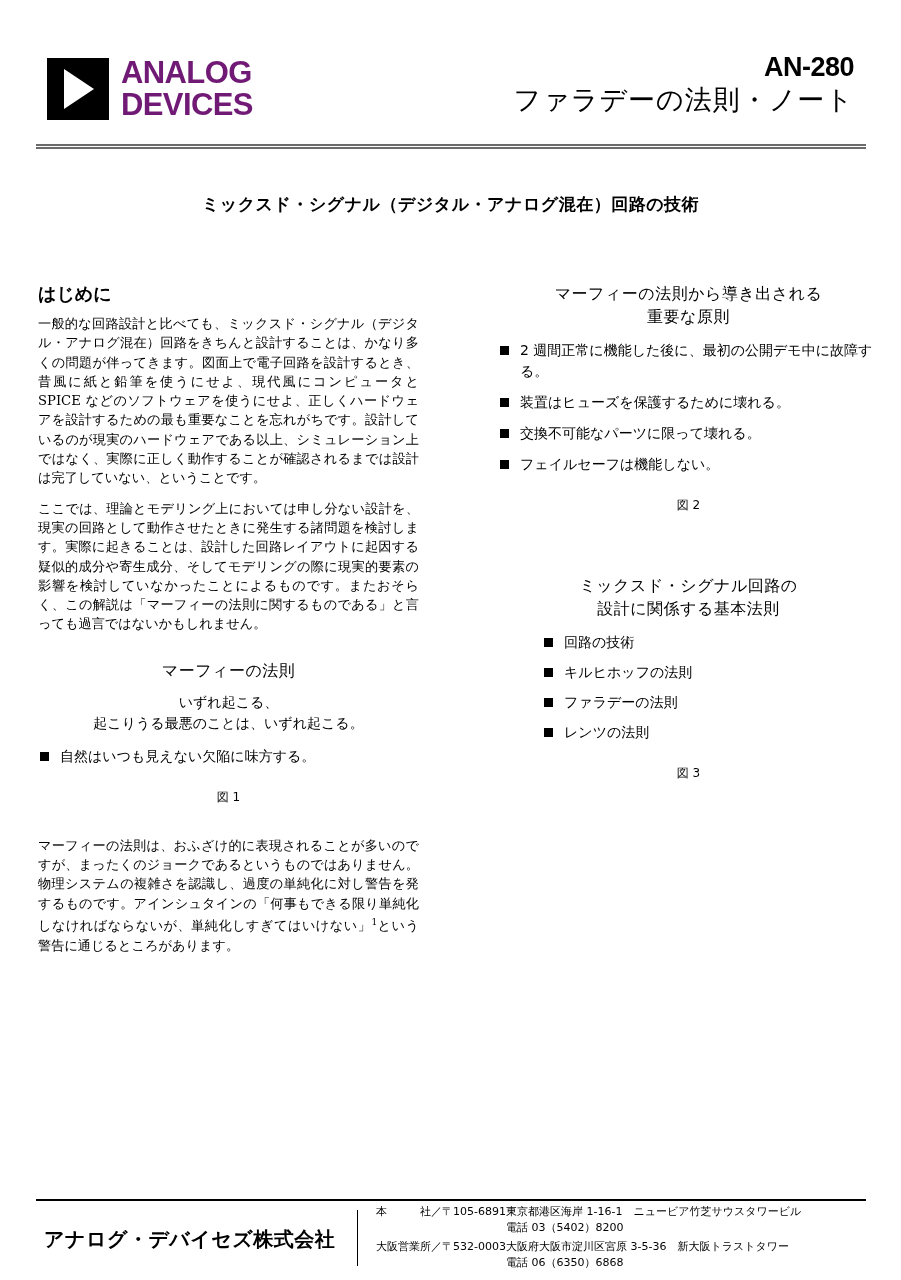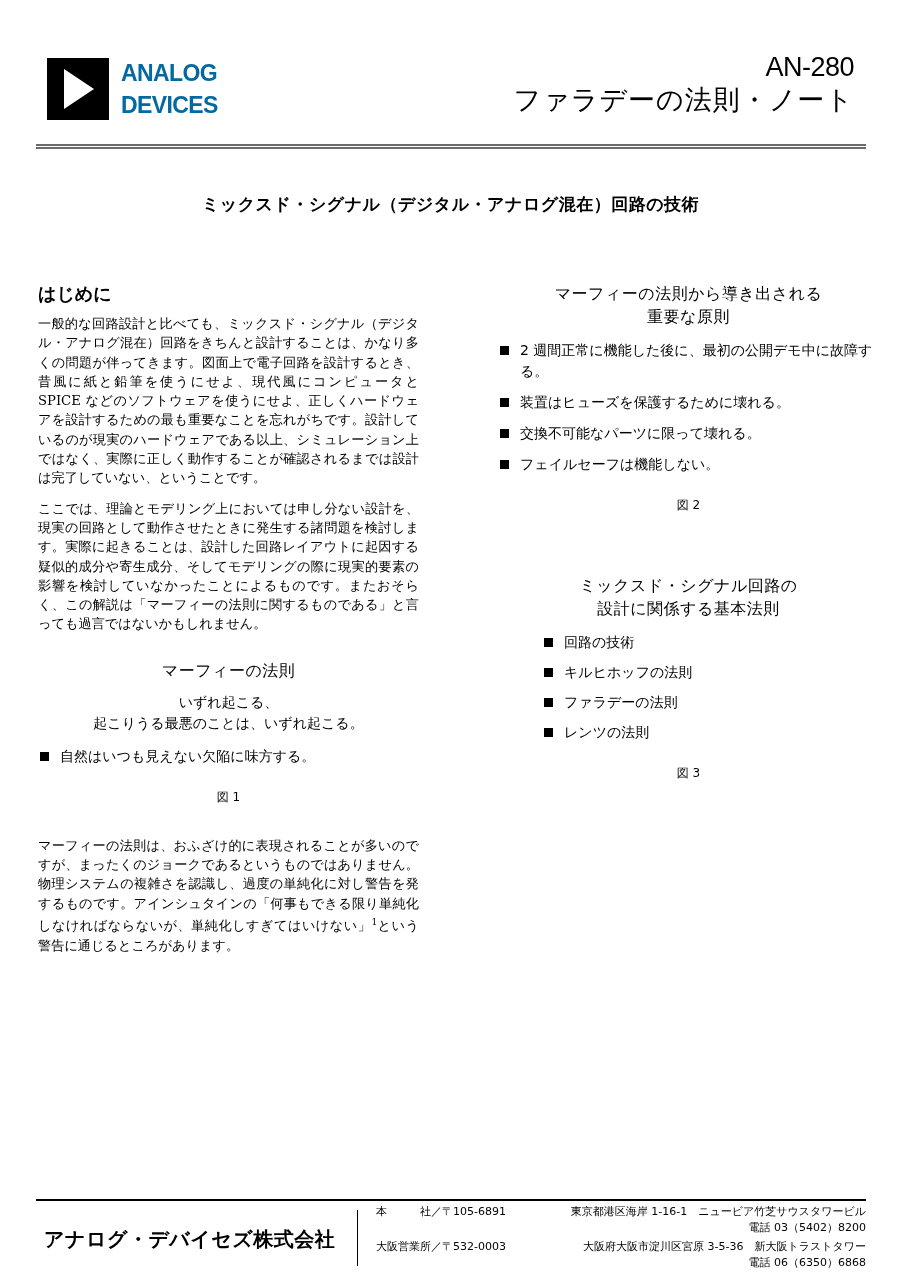--- a/index.html
+++ b/index.html
@@ -53,36 +53,36 @@
     width: 0;
     height: 0;
     border-left: 30px solid #fff;
     border-top: 20px solid transparent;
     border-bottom: 20px solid transparent;
   }
   .logo-words {
     margin-left: 12px;
     font-family: "Liberation Sans", sans-serif;
     font-weight: bold;
-    font-size: 23px;
+    font-size: 31px;
     line-height: 32px;
     letter-spacing: -0.6px;
-    color: #0369a1;
+    color: #701a75;
   }
   .logo-words div { white-space: nowrap; }
 
   .header-right {
     position: absolute;
     right: 0;
     top: 0;
     text-align: right;
   }
   .an-number {
     font-family: "Liberation Sans", sans-serif;
-    font-weight: normal;
+    font-weight: bold;
     font-size: 27px;
     line-height: 30px;
     letter-spacing: -0.5px;
   }
   .an-title {
     font-family: "DejaVu Sans", sans-serif;
     font-size: 27px;
     line-height: 36px;
     letter-spacing: 1px;
     white-space: nowrap;
@@ -240,21 +240,21 @@
   .addr-row {
     display: flex;
     align-items: flex-start;
     margin-bottom: 4px;
   }
   .addr-label {
     flex: 0 0 108px;
     white-space: nowrap;
   }
   .addr-body { flex: 1 1 auto; }
-  .addr-body div { white-space: nowrap; text-align: right; }
+  .addr-body div { white-space: nowrap; }
 </style>
 </head>
 <body>
 
 <div class="page">
 
   <div class="header">
 
     <div class="logo-block">
       <div class="logo-mark"></div>

